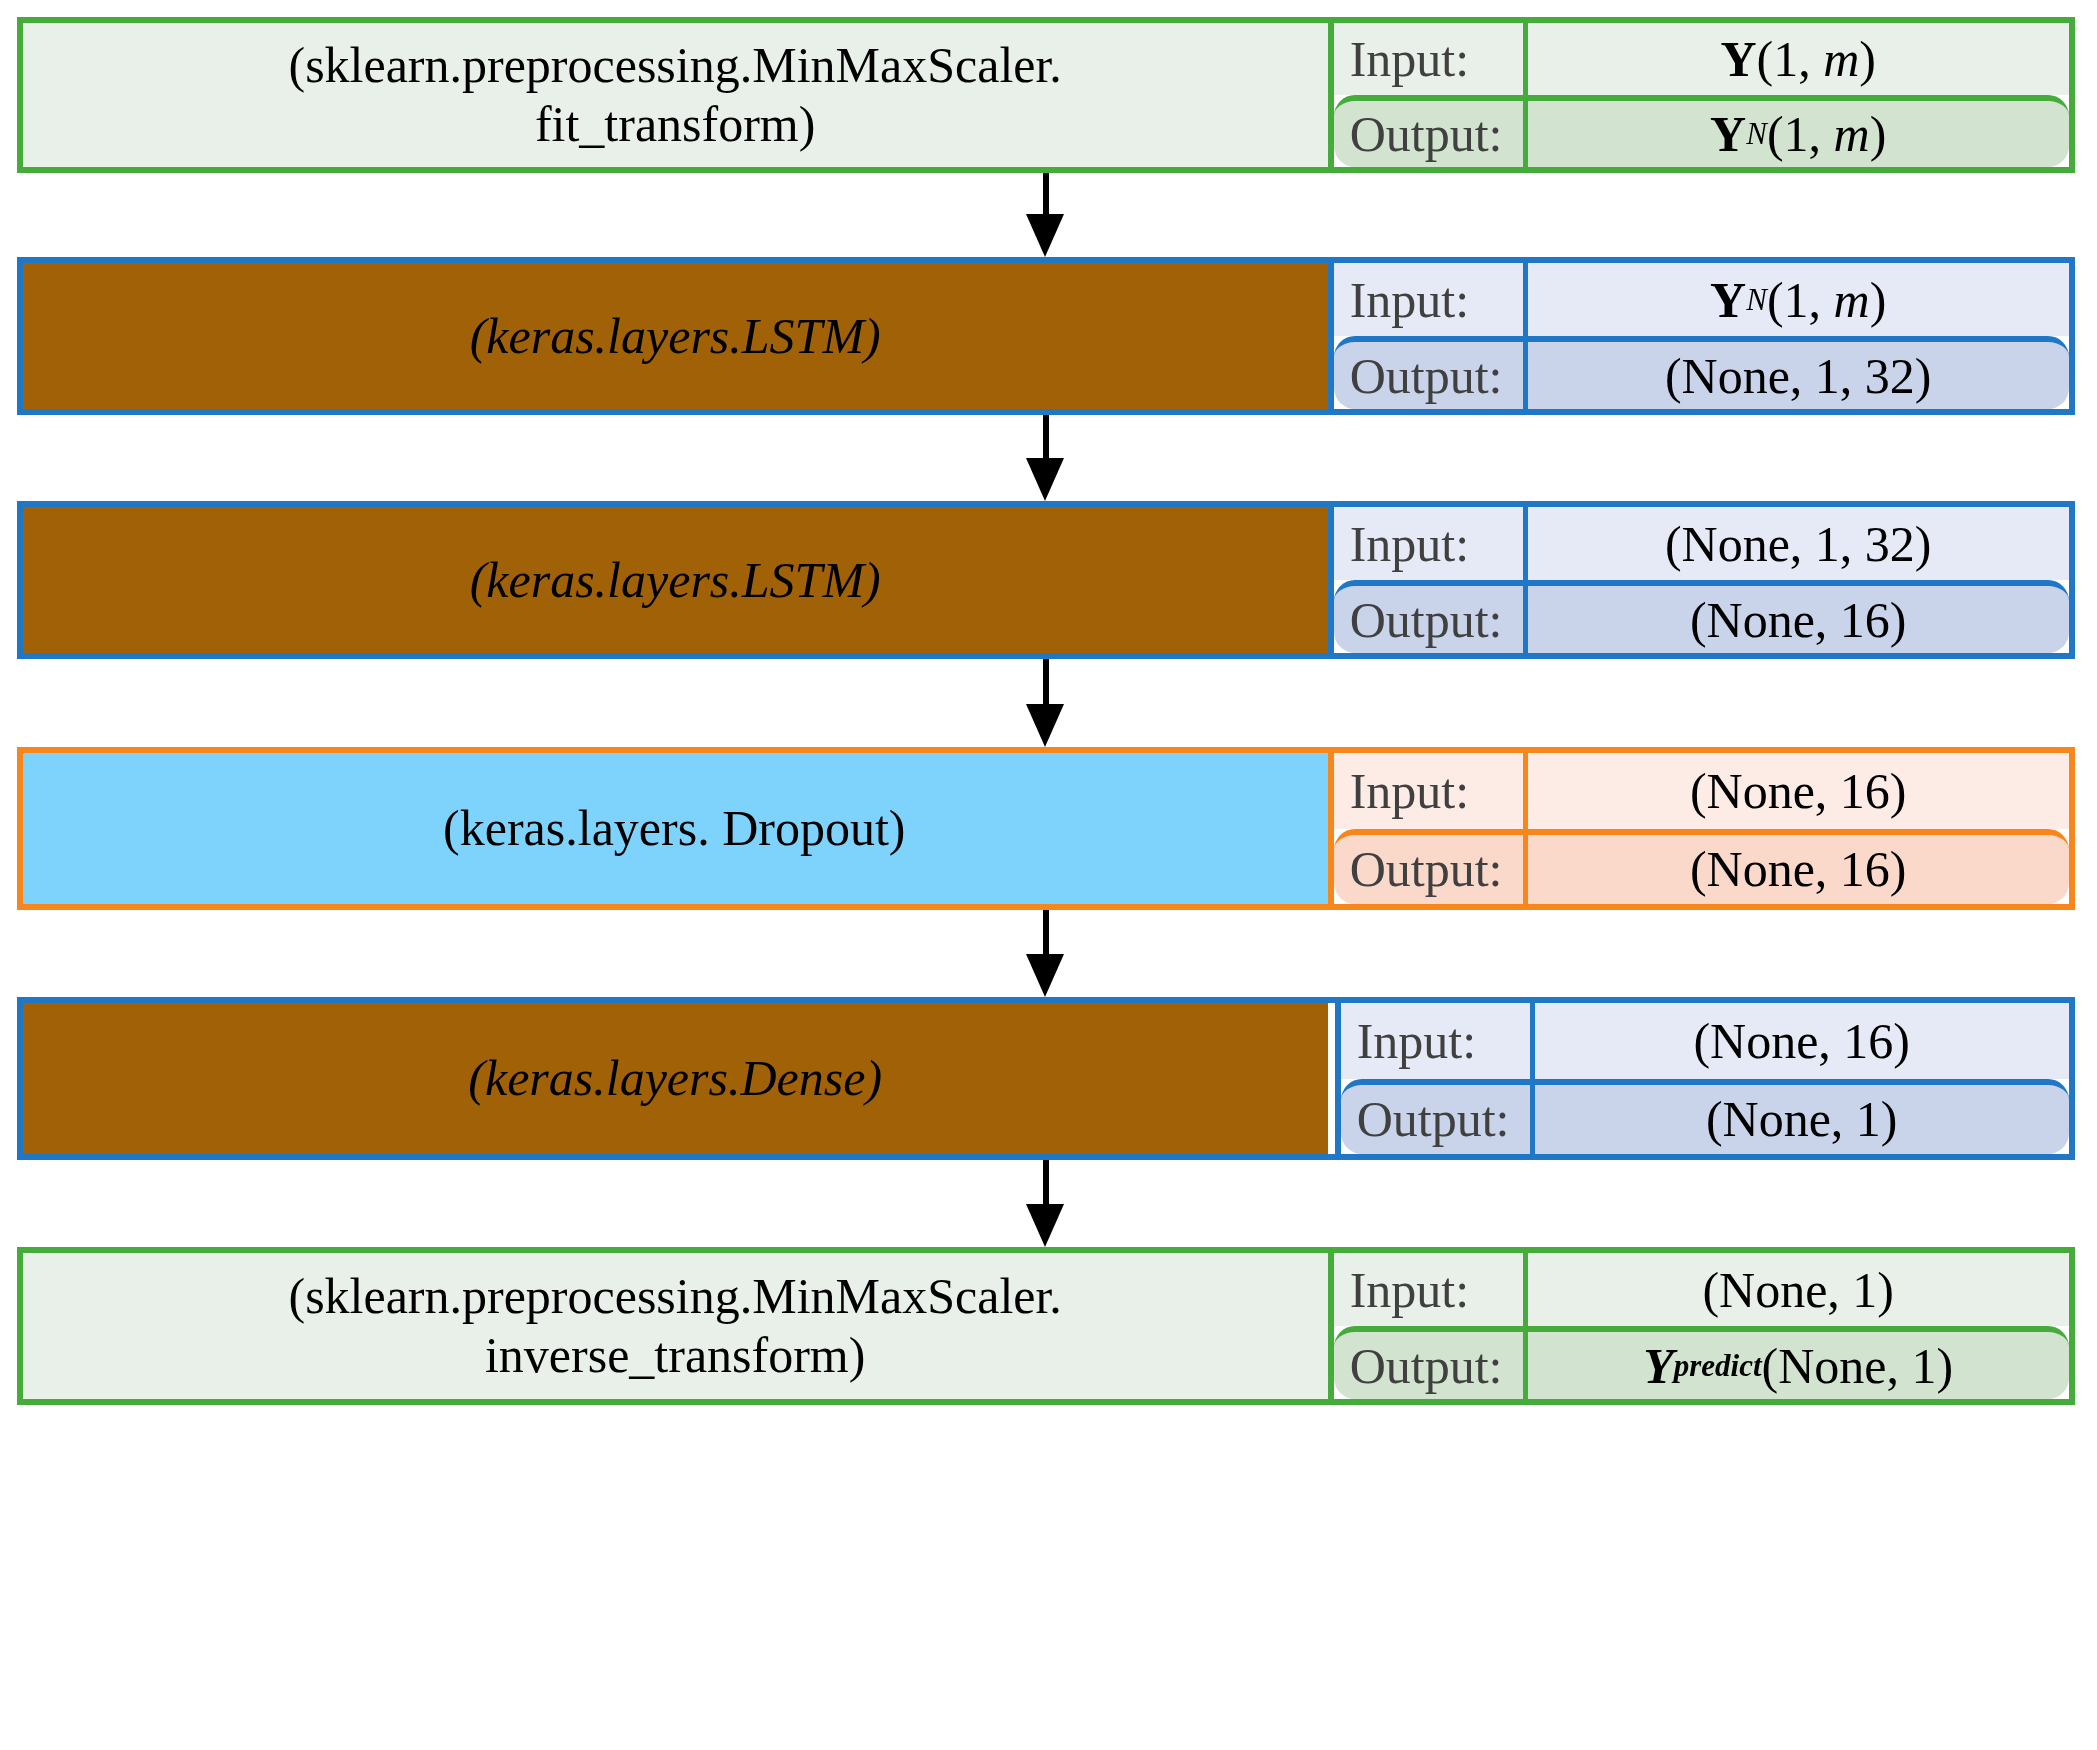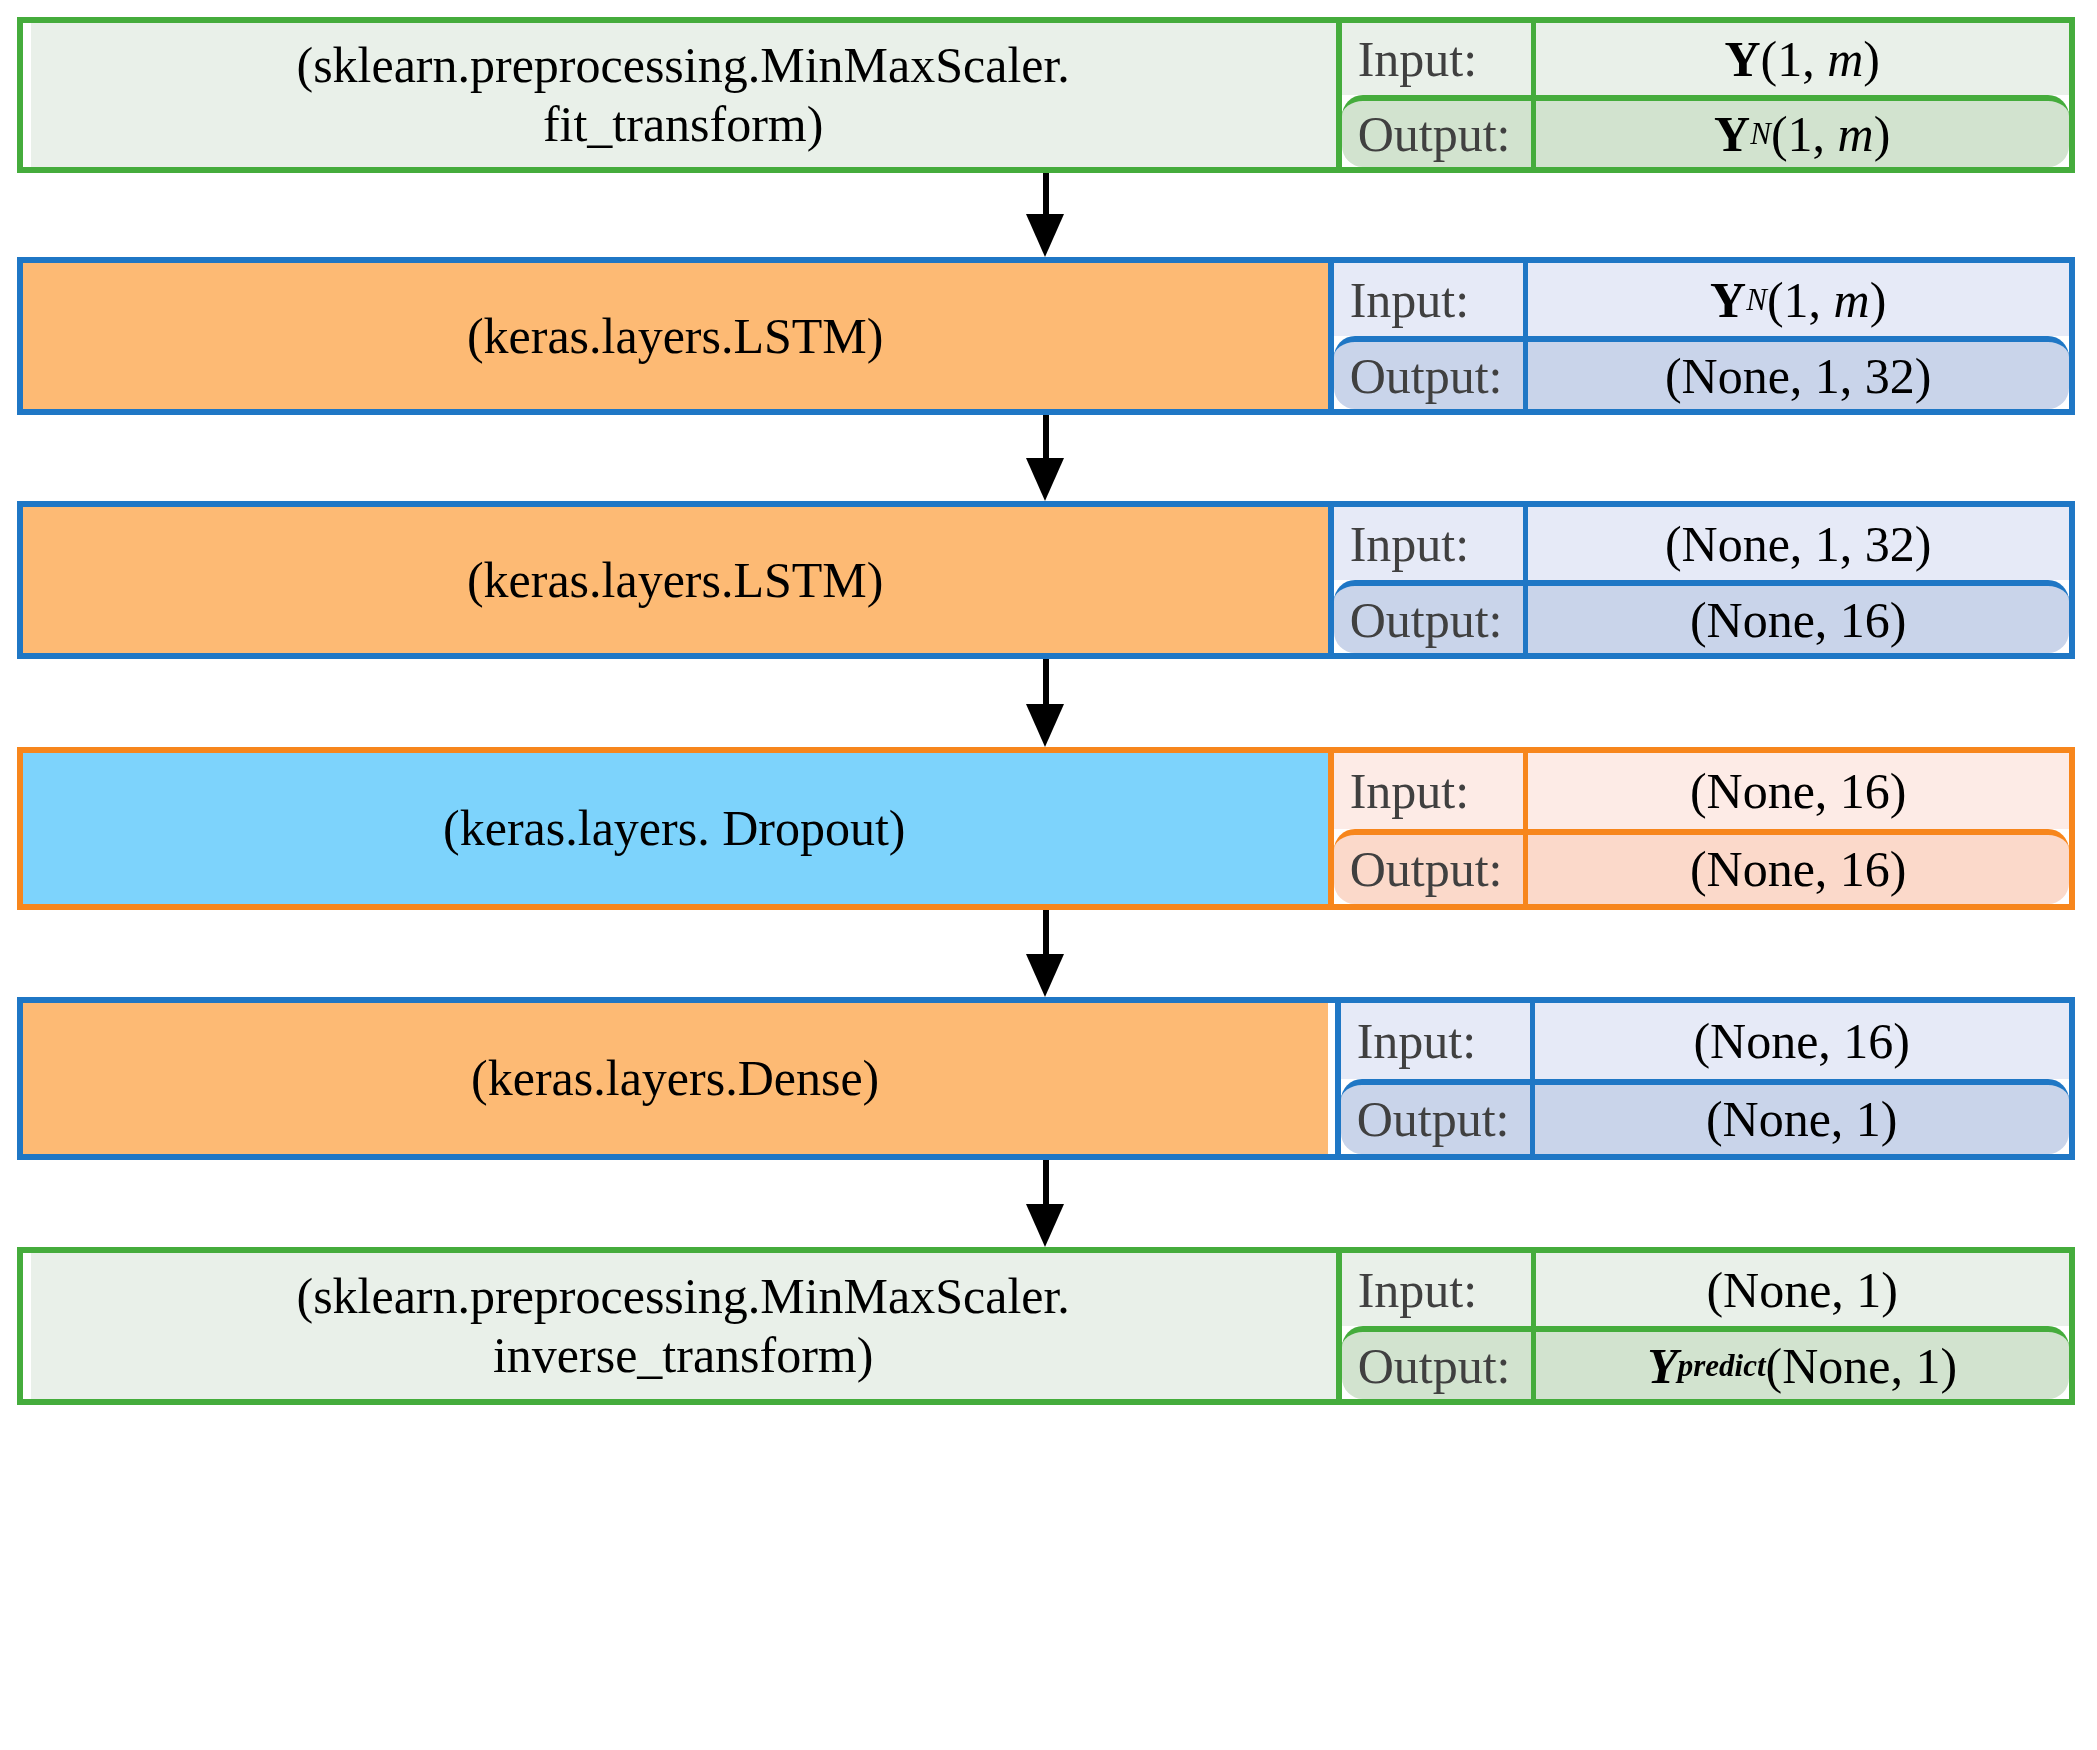--- a/index.html
+++ b/index.html
@@ -87,28 +87,28 @@
     border-left-style: solid;
     border-left-width: 5.3px;
     font-size: 50px;
     color: #000000;
     white-space: nowrap;
   }
 
   
   .theme-green  { border-color: #45AC3C; }
   .theme-green  .io-table  { border-left-color: #45AC3C; }
-  .theme-green  .title-cell{ background: #E9F0E9; margin-left: 8px; }
+  .theme-green  .title-cell{ background: #E9F0E9; }
   .theme-green  .row-input { background: #E9F0E9; border-color:#45AC3C;}
   .theme-green  .row-output{ background: #D2E3CF; border-top-color: #45AC3C; }
   .theme-green  .io-value  { border-left-color: #45AC3C; }
 
   .theme-blue   { border-color: #1F77C5; }
   .theme-blue   .io-table  { border-left-color: #1F77C5; }
-  .theme-blue   .title-cell{ background: #fdba74; }
+  .theme-blue   .title-cell{ background: #a16207; font-style: italic; }
   .theme-blue   .row-input { background: #E6EAF7; }
   .theme-blue   .row-output{ background: #C9D4EA; border-top-color: #1F77C5; }
   .theme-blue   .io-value  { border-left-color: #1F77C5; }
 
   .theme-orange { border-color: #F7861C; }
   .theme-orange .io-table  { border-left-color: #F7861C; }
   .theme-orange .title-cell{ background: #7dd3fc; padding-left: 7px; }
   .theme-orange .row-input { background: #FDEBE6; }
   .theme-orange .row-output{ background: #FBD9CA; border-top-color: #F7861C; }
   .theme-orange .io-value  { border-left-color: #F7861C; }

